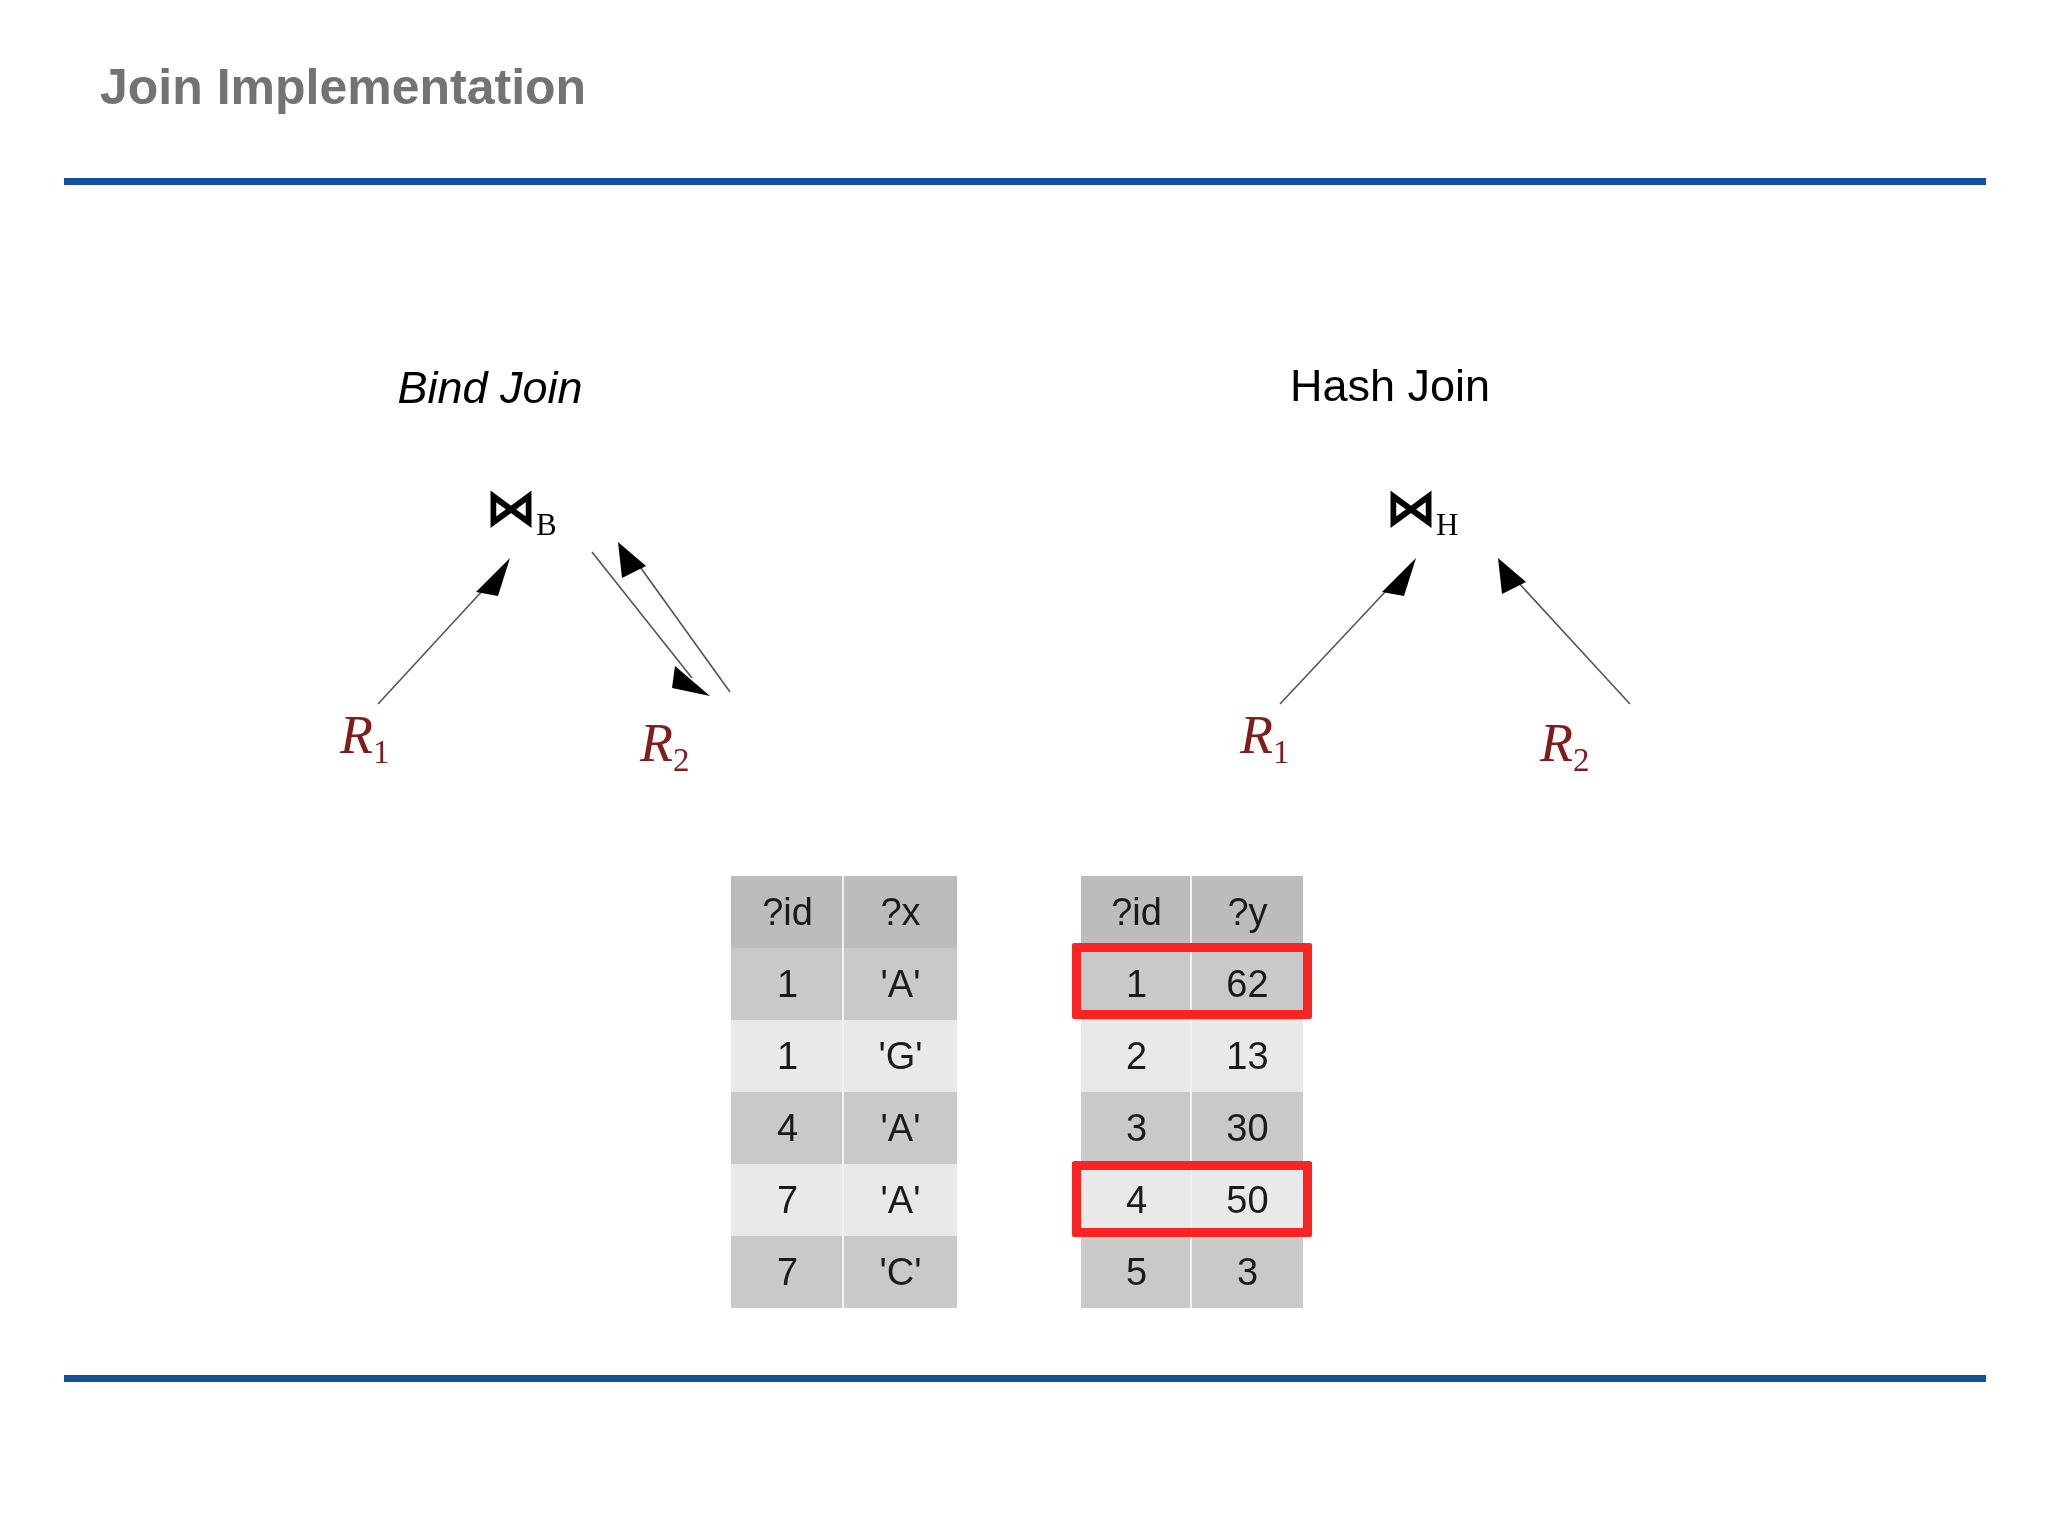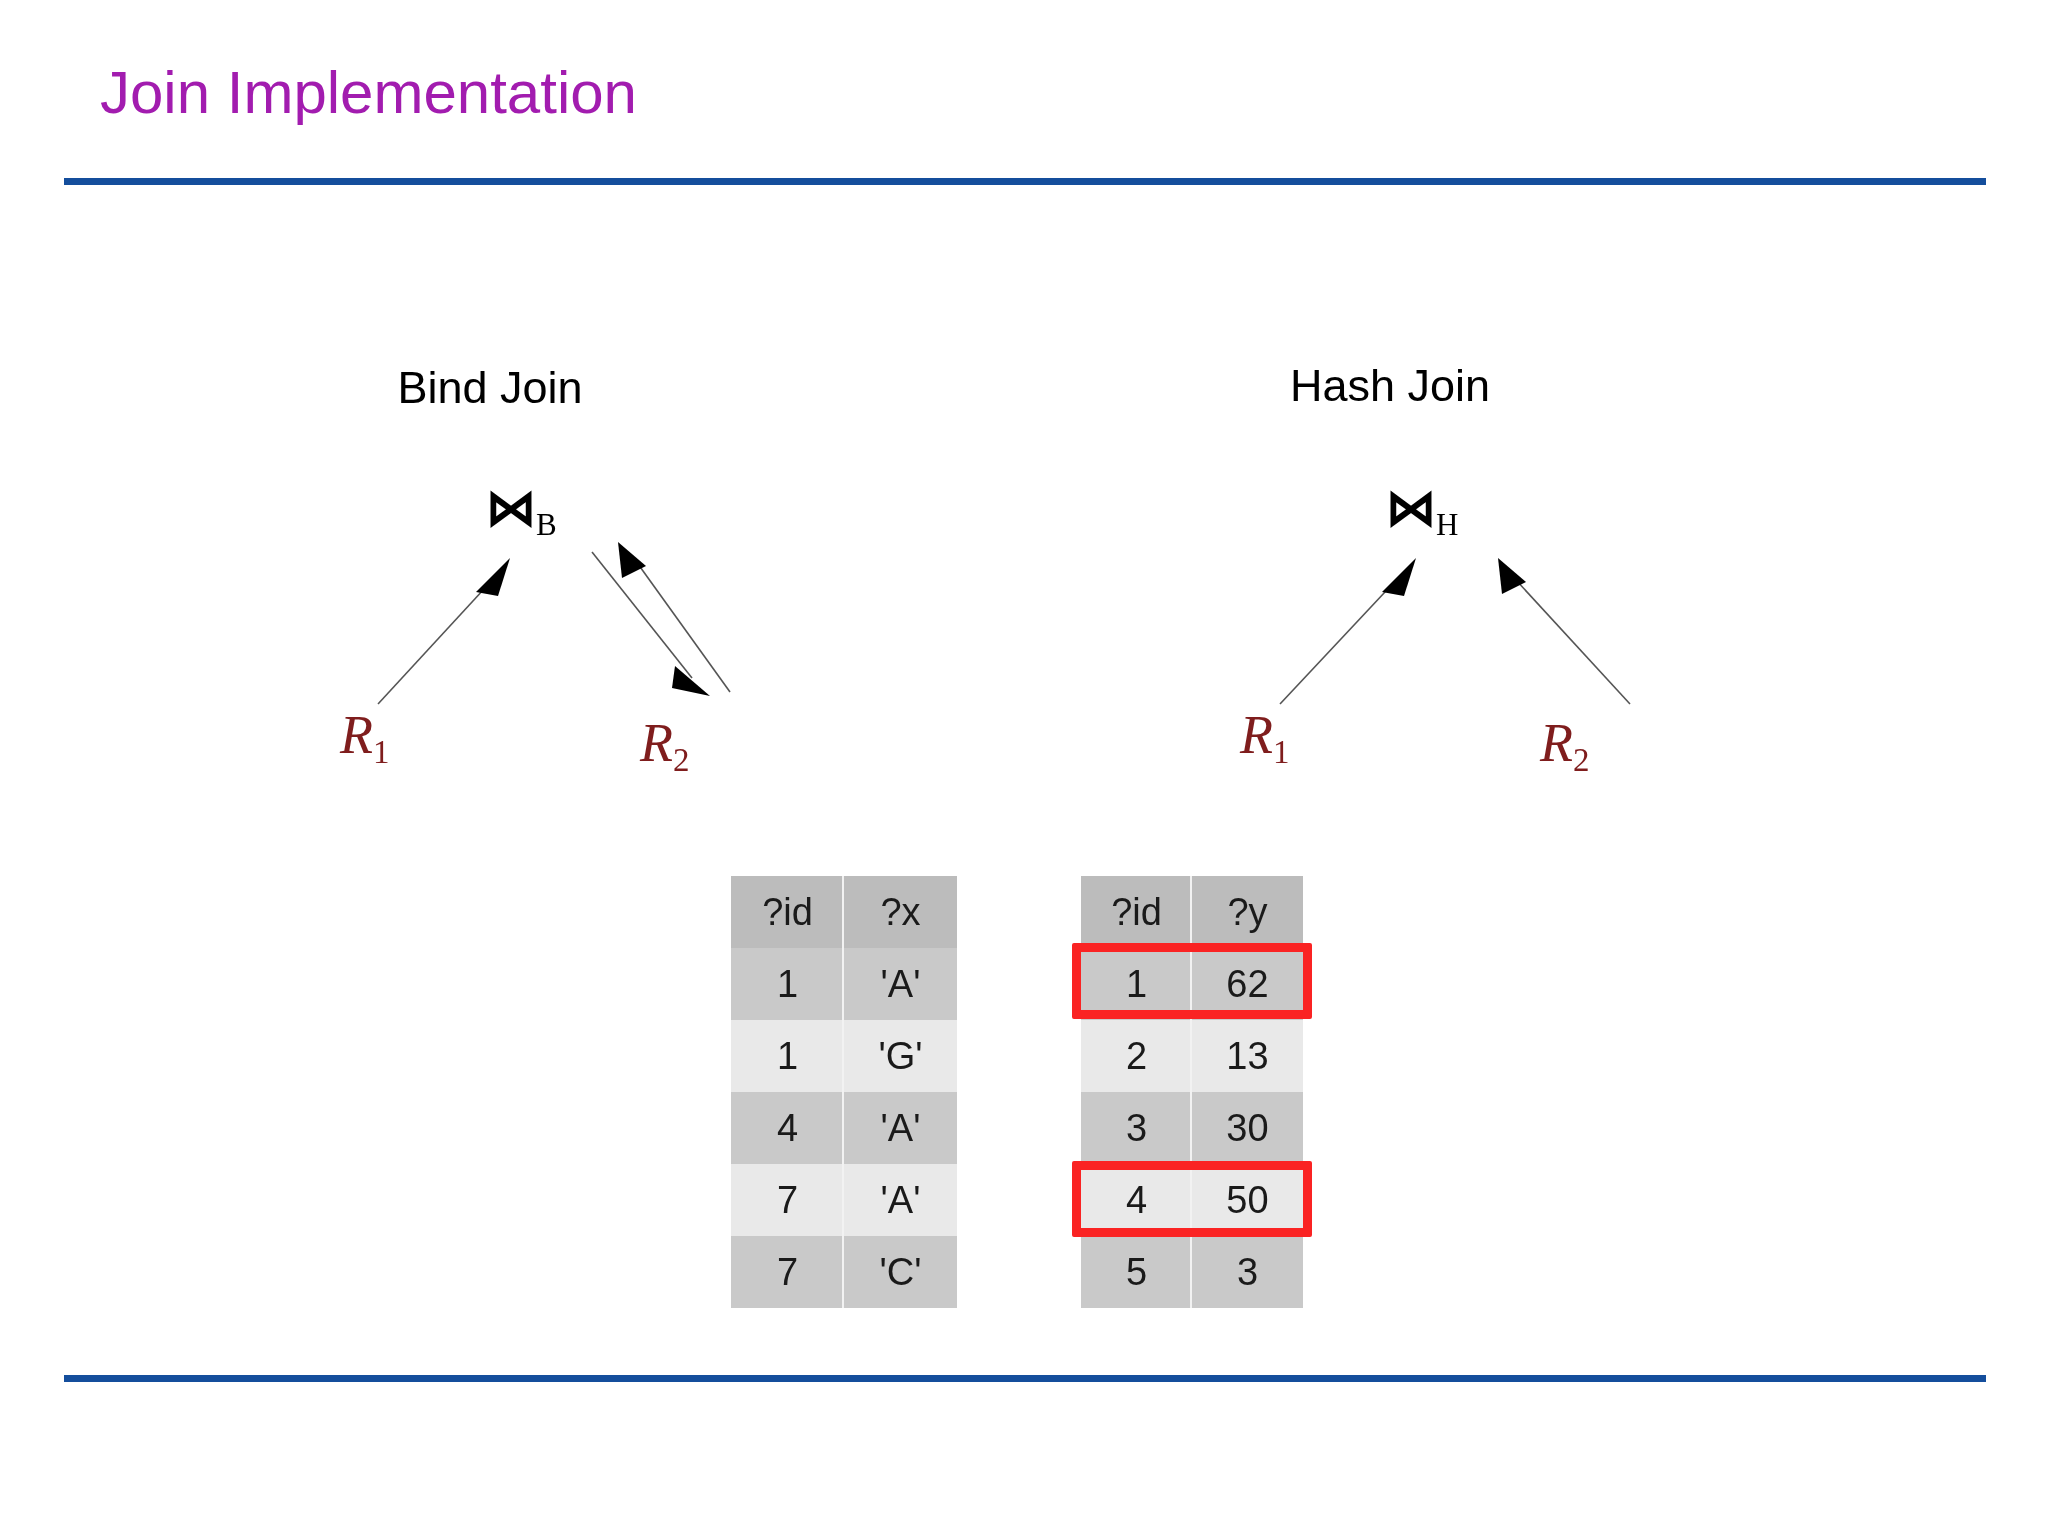--- a/index.html
+++ b/index.html
@@ -14,45 +14,45 @@
     overflow: hidden;
     font-family: "Liberation Sans", sans-serif;
     color: #000000;
   }
 
   
   #slide-title {
     position: absolute;
     left: 100px;
     top: 58px;
-    font-size: 60px;
-    font-weight: 400;
+    font-size: 50px;
+    font-weight: 700;
     letter-spacing: 0px;
-    color: #a21caf;
+    color: #737373;
     white-space: nowrap;
   }
   #title-rule {
     position: absolute;
     left: 64px;
     top: 178px;
     width: 1922px;
     height: 7px;
     background: #144e9c;
   }
 
   
   .section-heading {
     position: absolute;
     font-size: 45px;
     font-weight: 400;
     color: #000000;
     white-space: nowrap;
     text-align: center;
   }
-  #heading-bind { left: 280px; top: 362px; width: 420px; }
+  #heading-bind { left: 280px; top: 362px; width: 420px; font-style: italic; }
   #heading-hash { left: 1180px; top: 360px; width: 420px; }
 
   
   .join-diagram {
     position: absolute;
     top: 480px;
     width: 480px;
     height: 320px;
   }
   #diagram-bind { left: 320px; }

